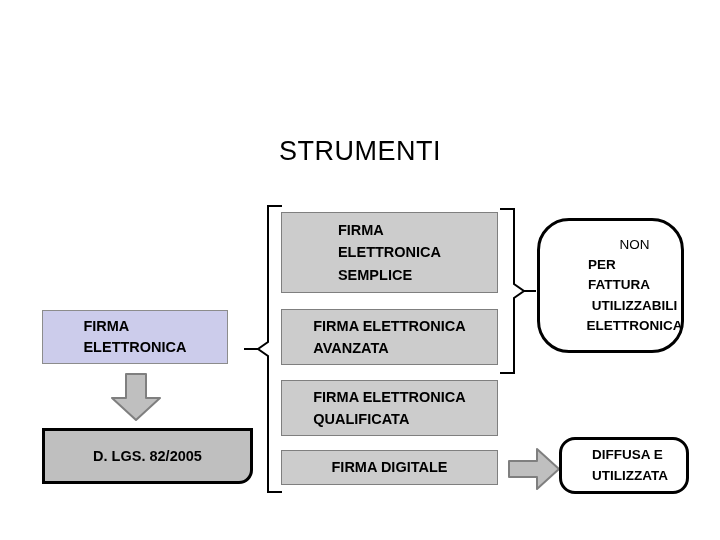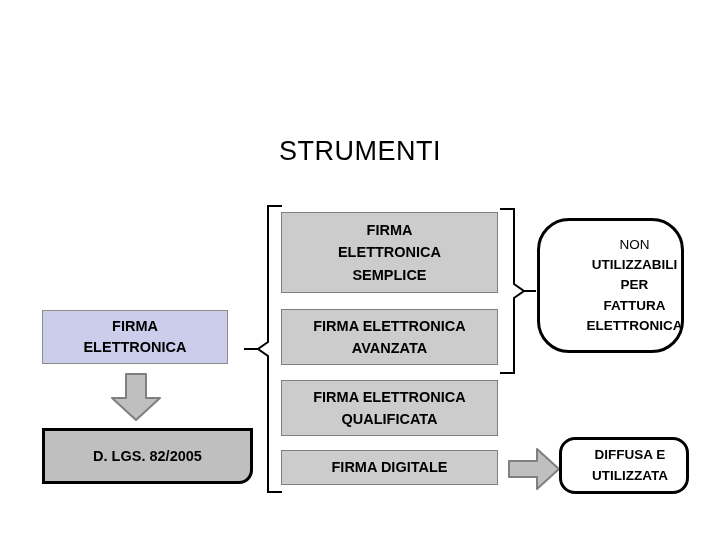--- a/index.html
+++ b/index.html
@@ -36,21 +36,20 @@
     letter-spacing: 0.5px;
     color: #000000;
     white-space: nowrap;
   }
 
   
   .boxtext {
     display: flex;
     align-items: center;
     justify-content: center;
-    text-align: center;
     box-sizing: border-box;
     white-space: pre-line;
   }
 
   
   .box-firma-elettronica {
     position: absolute;
     left: 42px;
     top: 278px;
     width: 186px;
@@ -190,22 +189,22 @@
 
   <div class="brace-svg brace-right">
     <svg width="48" height="175" viewBox="0 0 48 175">
       <path d="M 2 5 L 16 5 L 16 80 L 26 87 L 16 94 L 16 169 L 2 169" fill="none" stroke="#000000" stroke-width="2"></path>
       <path d="M 26 87 L 38 87" fill="none" stroke="#000000" stroke-width="2"></path>
     </svg>
   </div>
 
   <div class="box-non-utilizzabili boxtext">
     <span class="line-regular">NON</span>
+    <span>PER FATTURA</span>
     <span>UTILIZZABILI</span>
-    <span>PER FATTURA</span>
     <span>ELETTRONICA</span>
   </div>
 
   <div class="arrow-right">
     <svg width="52" height="42" viewBox="0 0 52 42">
       <polygon points="1,13 29,13 29,1 51,21 29,41 29,29 1,29" fill="#BFBFBF" stroke="#7F7F7F" stroke-width="2" stroke-linejoin="round"></polygon>
     </svg>
   </div>
 
   <div class="box-diffusa boxtext">DIFFUSA E

